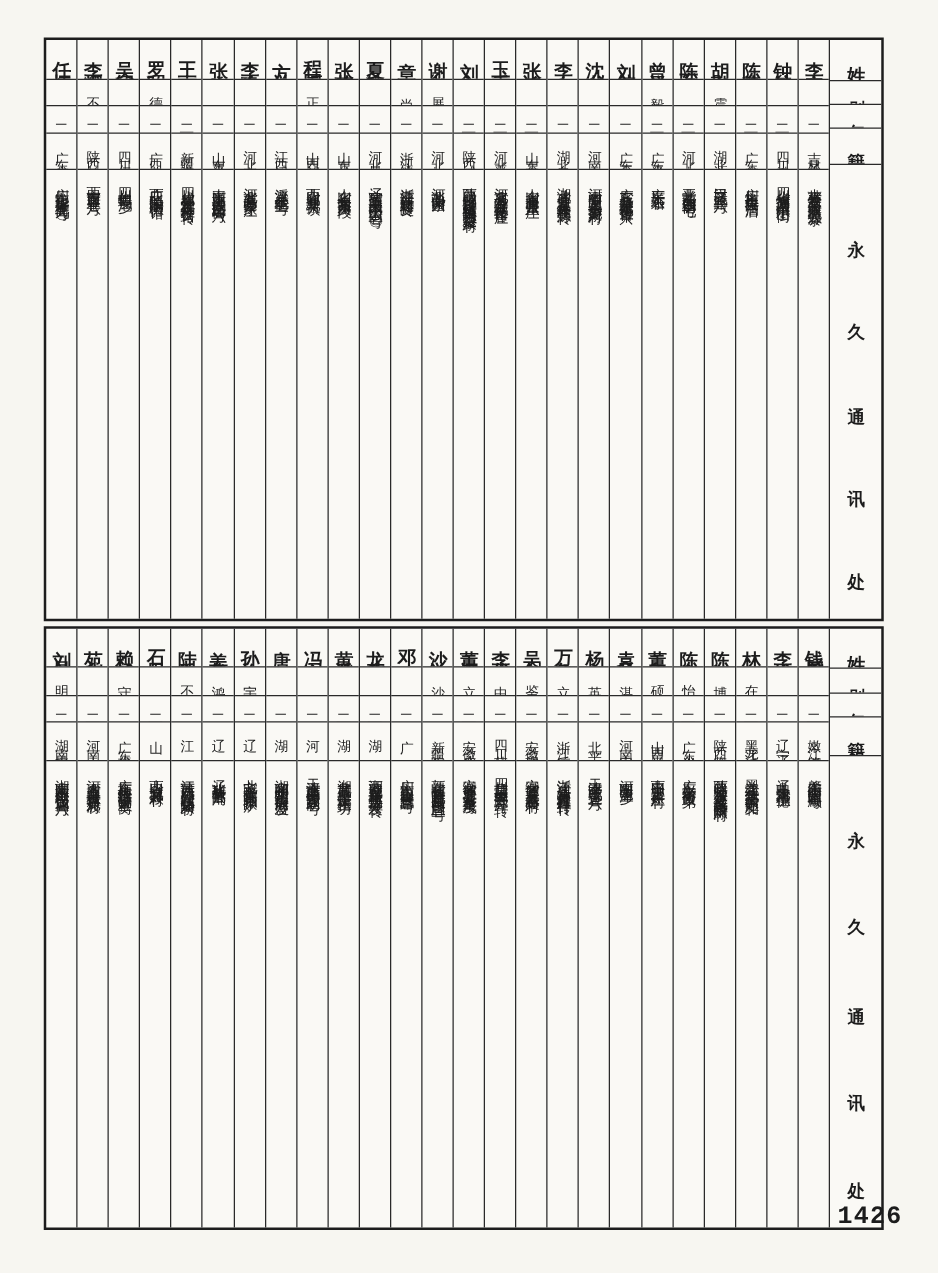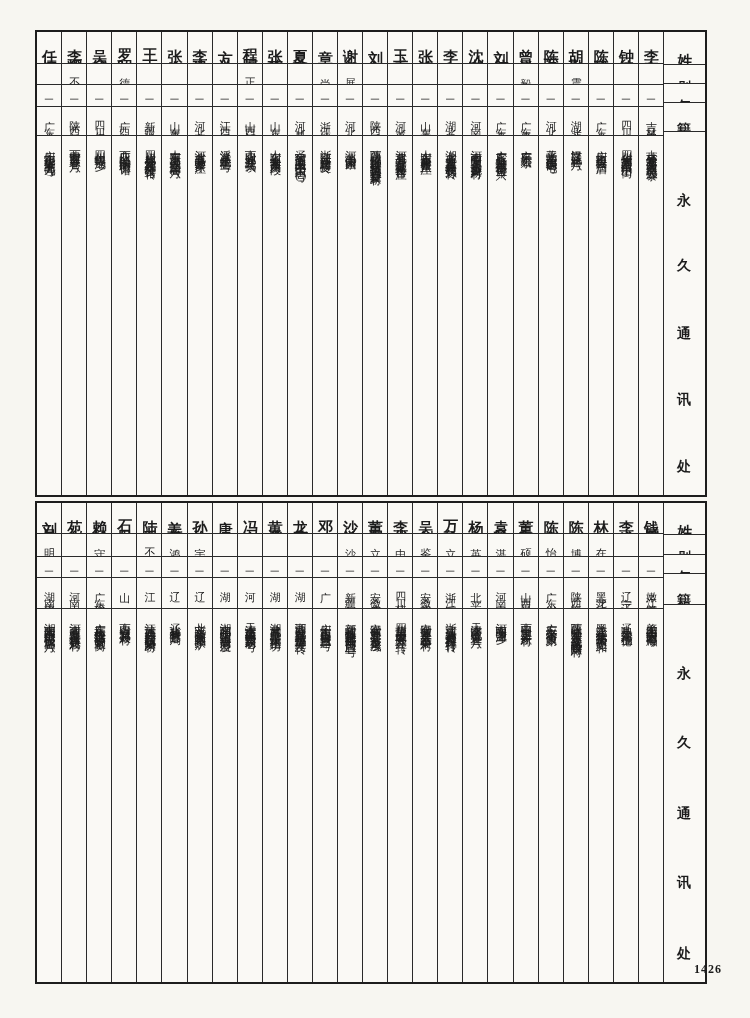--- a/index.html
+++ b/index.html
@@ -66,22 +66,22 @@
   .header-col .name-text{font-size:15px;}
   .header-col .cell.alias,.header-col .cell.age{padding:5px 0;}
   .header-col .cell.alias .vtext,.header-col .cell.age .vtext{font-size:13px;}
   .header-col .cell.origin{padding:8px 0;}
   .header-col .cell.origin .vtext{font-size:14px;}
   .header-col .cell.address{padding:48px 0;}
   .header-col .cell.address .vtext{font-size:14px;text-align-last:justify;letter-spacing:0;}
   .page-number{
     position:absolute;
     right:28px;top:962px;
-    font-family:Liberation Serif, serif;
-    font-weight:700;font-size:12px;
+    font-family:Liberation Mono, monospace;
+    font-weight:700;font-size:20px;
     letter-spacing:1px;
   }
 </style>
 </head>
 <body>
 
 <div class="page">
 
   <div class="table t0">
     <div class="col header-col">

